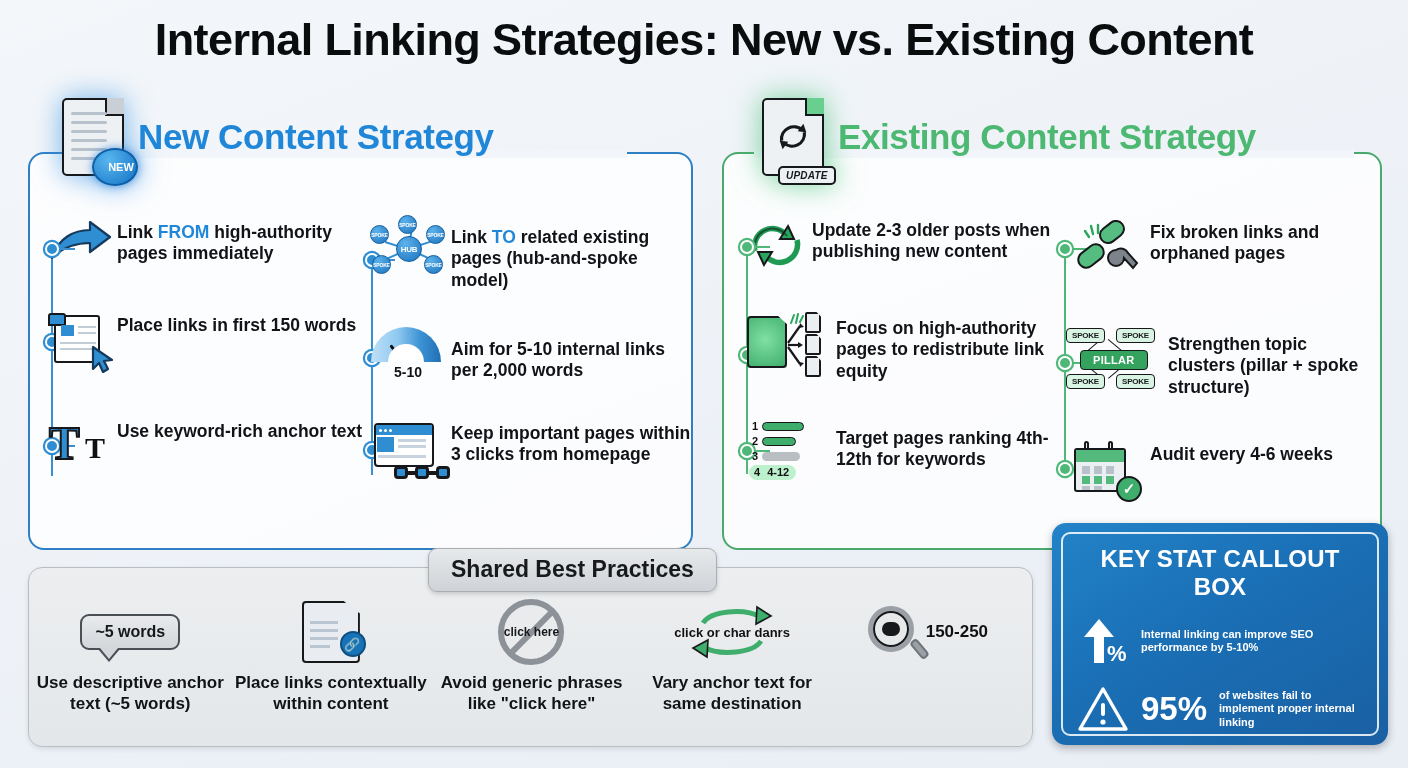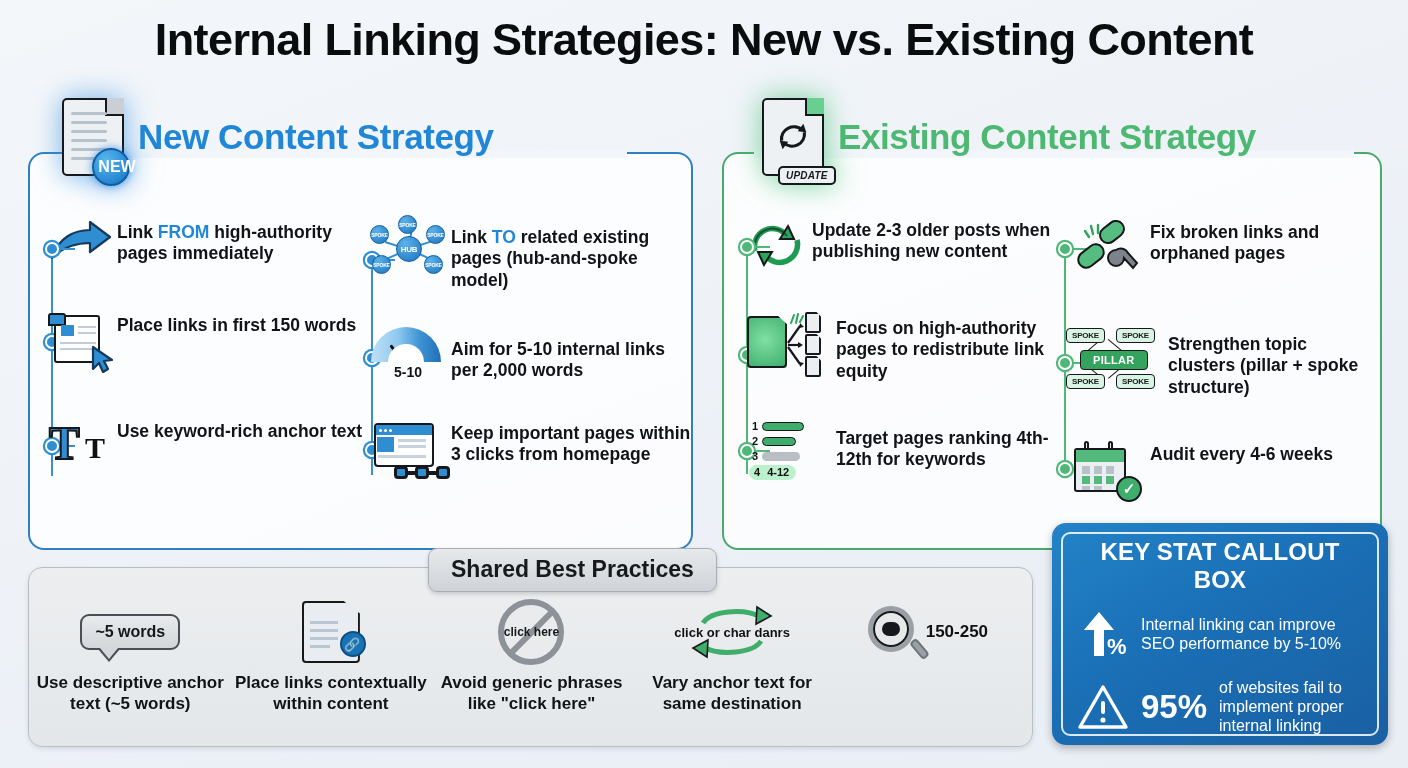--- a/index.html
+++ b/index.html
@@ -60,24 +60,24 @@
   .hdr-doc.glow-green { filter: drop-shadow(0 0 14px rgba(70,195,120,.70)); font-style: italic; }
   .hdr-doc .fold {
     position: absolute; right: 0; top: 0; width: 19px; height: 18px;
     background: #c9cfd5; border-left: 2px solid #16181b; border-bottom: 2px solid #16181b;
   }
   .hdr-doc .fold.green { background: #68cf8e; }
   .hdr-doc .lines { position: absolute; left: 9px; top: 14px; width: 36px; }
   .hdr-doc .lines i { display: block; height: 3px; background: #b7c2cd; border-radius: 2px; margin-bottom: 6px; }
   .badge-new {
     position: absolute; left: 30px; bottom: -10px;
-    width: 38px; height: 38px; border-radius: 50%;
+    width: 46px; height: 38px; border-radius: 50%;
     background: radial-gradient(circle at 35% 30%, #58b6ef, #1272c4);
     border: 2px solid #0d5fa8;
-    color: #fff; font-size: 16px; font-weight: 700;
+    color: #fff; font-size: 11px; font-weight: 700;
     display: flex; align-items: center; justify-content: center;
     box-shadow: 0 0 8px rgba(40,130,220,.8);
     padding-left: 12px;
   }
   .badge-update {
     position: absolute; left: 16px; bottom: -9px;
     padding: 2px 6px; border-radius: 5px;
     background: #eef1f4; border: 2px solid #16181b;
     font-size: 10px; font-weight: 700; color: #16181b; letter-spacing: .2px;
   }
@@ -317,26 +317,26 @@
   
   #callout {
     position: absolute; left: 1052px; top: 523px; width: 336px; height: 222px;
     border-radius: 14px;
     background: linear-gradient(150deg,#2383c8 0%, #1a6fb5 45%, #1a5fa3 100%);
     box-shadow: 0 3px 8px rgba(0,0,0,.28);
     padding: 9px;
   }
   #callout .inner {
     width:100%; height:100%; border:2px solid rgba(255,255,255,.85); border-radius:9px;
-    padding: 4px 14px;
+    padding: 11px 14px;
   }
   #co-title { text-align:center; font-size:24px; font-weight:700; color:#fff; letter-spacing:.2px; }
   .co-row { display:flex; align-items:center; gap:12px; margin-top:14px; }
   .co-ico { flex:0 0 auto; display:flex; align-items:center; }
-  .co-txt { font-size:16px; font-weight:400; color:#fff; line-height:1.2; }
+  .co-txt { font-size:11px; font-weight:700; color:#fff; line-height:1.2; }
   .co-big { font-size:33px; font-weight:700; color:#fff; }
 </style>
 </head>
 <body>
 
 <div id="title">Internal Linking Strategies: New vs. Existing Content</div>
 
 <div class="panel" id="panel-new">
   <div class="panel-gap" id="gap-new"></div>
 </div>

